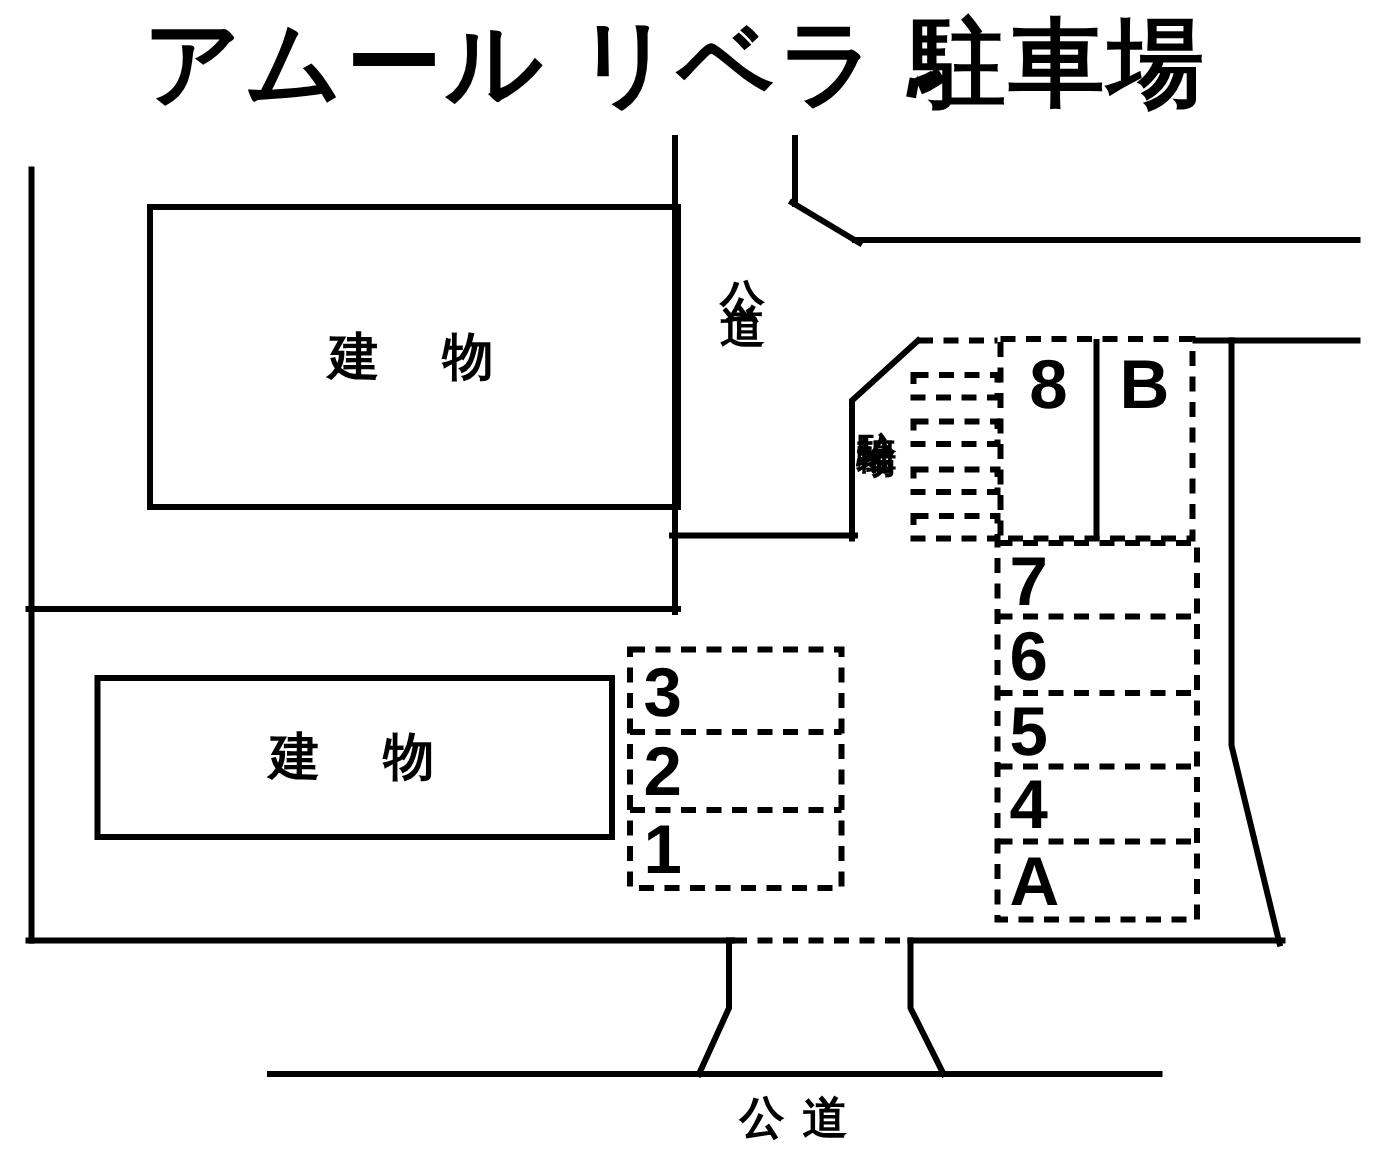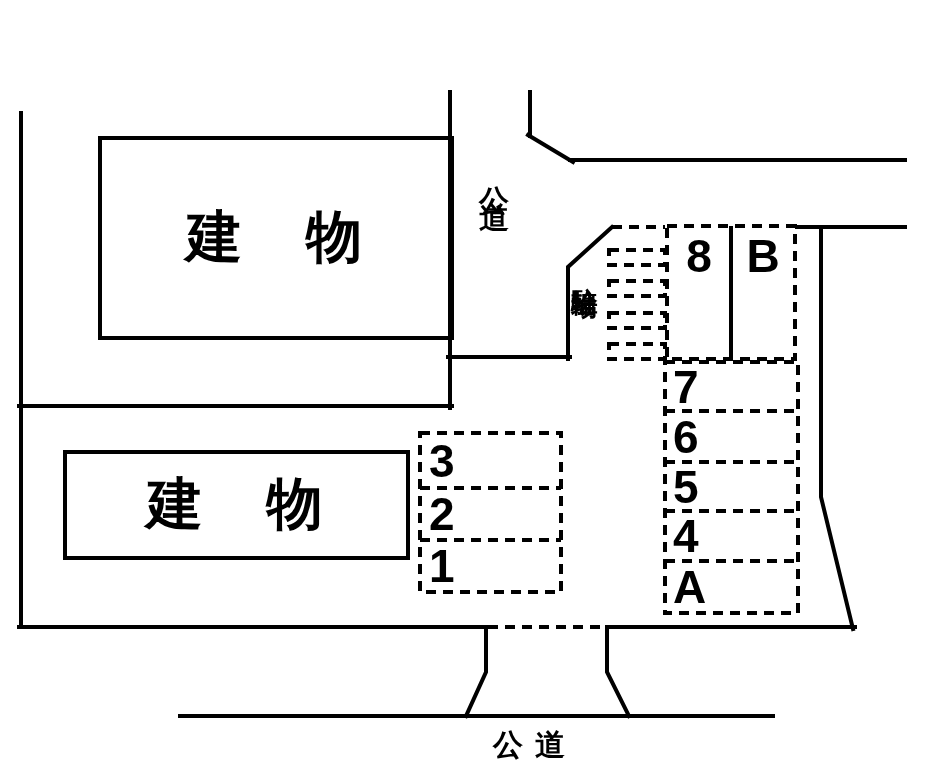--- a/index.html
+++ b/index.html
@@ -21,21 +21,21 @@
     text-align: center;
     font-size: 64px;
     font-weight: 700;
     letter-spacing: 2px;
     white-space: nowrap;
     line-height: 80px;
   }
 
   .building-label {
     display: flex; align-items: center; justify-content: center;
-    font-size: 56px; font-weight: 700; letter-spacing: 4px;
+    font-size: 34px; font-weight: 700; letter-spacing: 4px;
     white-space: nowrap;
     text-align: right;
   }
   .b1 { left: 100px; top: 138px; width: 352px; height: 200px; }
   .b2 { left: 65px;  top: 452px; width: 343px; height: 106px; }
 
   .vtext {
     writing-mode: vertical-rl; text-orientation: upright;
     font-weight: 700; white-space: nowrap;
   }
@@ -113,20 +113,21 @@
       <line x1="612" y1="227" x2="665" y2="227"></line>
       <g>
         <rect x="609" y="250" width="56" height="15"></rect>
         <rect x="609" y="281" width="56" height="15"></rect>
         <rect x="609" y="313" width="56" height="15"></rect>
         <rect x="609" y="344" width="56" height="15"></rect>
       </g>
     </g>
   </svg>
 
+  <div class="lbl title">アムール リベラ 駐車場</div>
 
   <div class="lbl building-label b1">建　物</div>
   <div class="lbl building-label b2">建　物</div>
 
   <div class="lbl vtext road-top">公道</div>
   <div class="lbl vtext bike">駐輪場</div>
   <div class="lbl road-bottom">公道</div>
 
   <div class="lbl stall top-cell s8">8</div>
   <div class="lbl stall top-cell sB">B</div>

